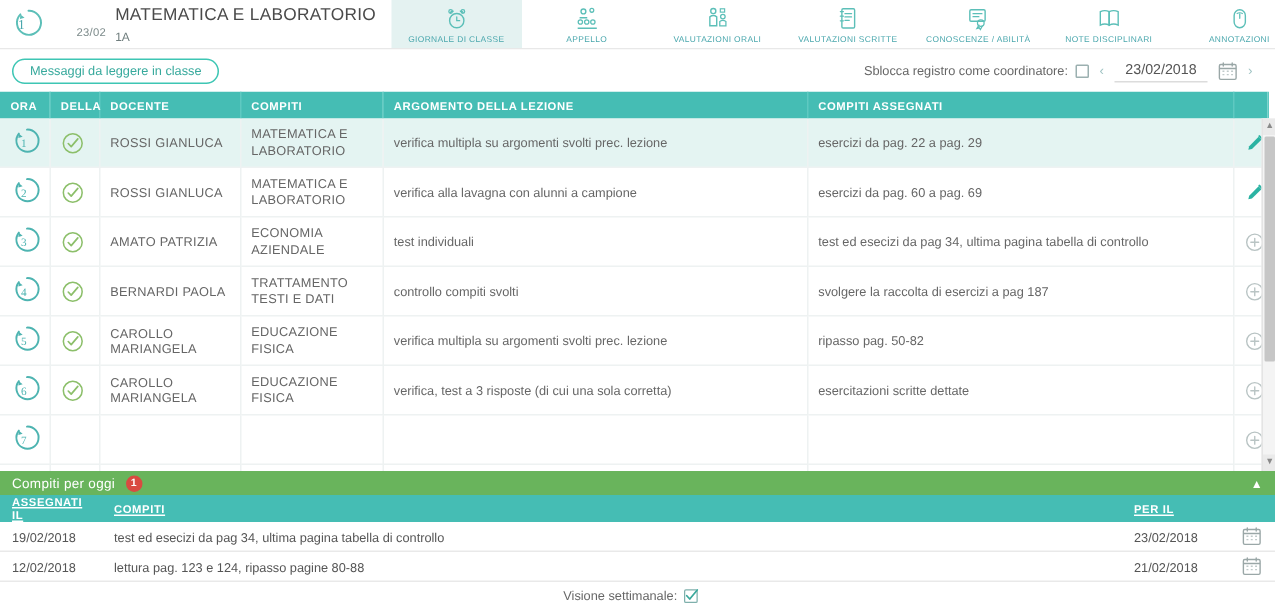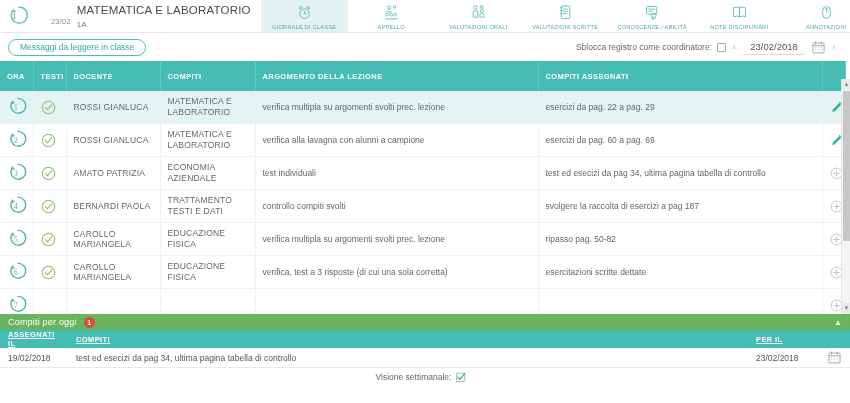--- a/index.html
+++ b/index.html
@@ -42,21 +42,21 @@
   .cb { width:9px; height:9px; border:1px solid #9bb0b0; background:#fff; display:inline-block; vertical-align:middle; border-radius:1px; }
   .arrowbtn { color:#9fc3c3; font-size:9px; padding:0 7px; cursor:pointer; user-select:none; }
   .datefield { font-size:9.5px; color:#555; border-bottom:1px solid #dcdcdc; padding:1px 6px 2px 6px; min-width:62px; text-align:center; }
   .calico { margin-left:7px; cursor:pointer; }
 
   
   .tablewrap { flex:none; height:253px; position:relative; overflow:hidden; background:#fff; }
   table.grid { width:845px; border-collapse:collapse; table-layout:fixed; }
   table.grid th {
     background:#45bdb4; color:#fff; font-size:7.5px; font-weight:bold; letter-spacing:.4px;
-    text-align:left; height:30px; padding:0 7px; vertical-align:middle;
+    text-align:left; height:18px; padding:0 7px; vertical-align:middle;
     border-right:1px solid #5fc9c1;
   }
   table.grid td {
     border-bottom:1px solid #eef2f2; border-right:1px solid #eef2f2;
     font-size:8.5px; color:#666; padding:4px 7px; vertical-align:middle; height:26px;
   }
   table.grid tr.hl td { background:#e4f4f2; }
   .c-ora{width:33px;} .c-firma{width:33px;} .c-doc{width:94px;} .c-mat{width:95px;}
   .c-arg{width:283px;} .c-comp{width:284px;} .c-act{width:23px;}
   td.cell-ora { padding:2px 0 2px 7px; border-right:1px solid #eef2f2; }
@@ -238,21 +238,21 @@
           <col class="c-firma">
           <col class="c-doc">
           <col class="c-mat">
         <col class="c-arg">
           <col class="c-comp">
           <col class="c-act">
       </colgroup>
       <thead>
         <tr>
           <th>ORA</th>
-          <th>TESTI</th>
+          <th>DELLA</th>
           <th>DOCENTE</th>
           <th>COMPITI</th>
           <th>ARGOMENTO DELLA LEZIONE</th>
           <th>COMPITI ASSEGNATI</th>
           <th></th>
         </tr>
       </thead>
       <tbody id="grid-body">
           <tr class="hl">
             <td class="cell-ora"><span style="position:relative;display:inline-block;width:22px;height:22px;"><svg width="22" height="22" viewBox="0 0 22 22">
@@ -422,20 +422,31 @@
           <td>19/02/2018</td>
           <td>test ed esecizi da pag 34, ultima pagina tabella di controllo</td>
           <td>23/02/2018</td>
           <td class="hw-cal"><span><svg width="13" height="13" viewBox="0 0 14 14">
                 <rect x="1" y="2.2" width="12" height="10.6" rx="1" fill="none" stroke="#9aa7a7" stroke-width="1"></rect>
                 <path d="M1 5 h12" stroke="#9aa7a7" stroke-width="1"></path>
                 <path d="M3.8 1 v2.2M10.2 1 v2.2" stroke="#9aa7a7" stroke-width="1" stroke-linecap="round"></path>
                 <path d="M3.2 7 h1.4M6.3 7 h1.4M9.4 7 h1.4M3.2 9.4 h1.4M6.3 9.4 h1.4M9.4 9.4 h1.4" stroke="#c0caca" stroke-width="1"></path>
               </svg></span></td>
         </tr>
+        <tr>
+          <td>12/02/2018</td>
+          <td>lettura pag. 123 e 124, ripasso pagine 80-88</td>
+          <td>21/02/2018</td>
+          <td class="hw-cal"><span><svg width="13" height="13" viewBox="0 0 14 14">
+                <rect x="1" y="2.2" width="12" height="10.6" rx="1" fill="none" stroke="#9aa7a7" stroke-width="1"></rect>
+                <path d="M1 5 h12" stroke="#9aa7a7" stroke-width="1"></path>
+                <path d="M3.8 1 v2.2M10.2 1 v2.2" stroke="#9aa7a7" stroke-width="1" stroke-linecap="round"></path>
+                <path d="M3.2 7 h1.4M6.3 7 h1.4M9.4 7 h1.4M3.2 9.4 h1.4M6.3 9.4 h1.4M9.4 9.4 h1.4" stroke="#c0caca" stroke-width="1"></path>
+              </svg></span></td>
+        </tr>
       </tbody>
   </table>
 
   <div class="footer">
     <span>Visione settimanale:</span>
     <span class="chkmark">
       <svg width="10" height="10" viewBox="0 0 12 12">
         <rect x="0.5" y="1.5" width="10" height="10" rx="1" fill="none" stroke="#7fb0ac" stroke-width="1"></rect>
         <path d="M2.2 6.2 L4.6 8.8 L10.6 1.6" fill="none" stroke="#3aa99c" stroke-width="1.4" stroke-linecap="round" stroke-linejoin="round"></path>
       </svg>

